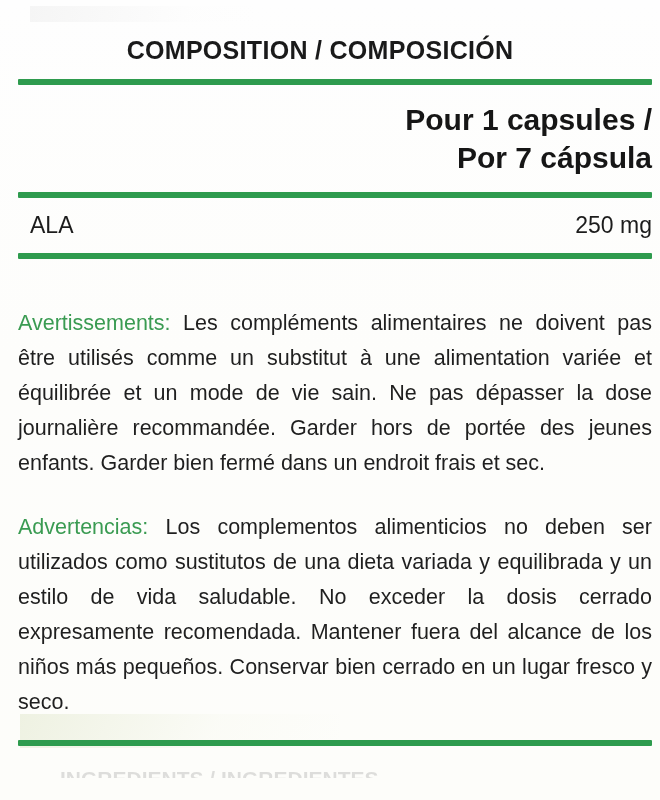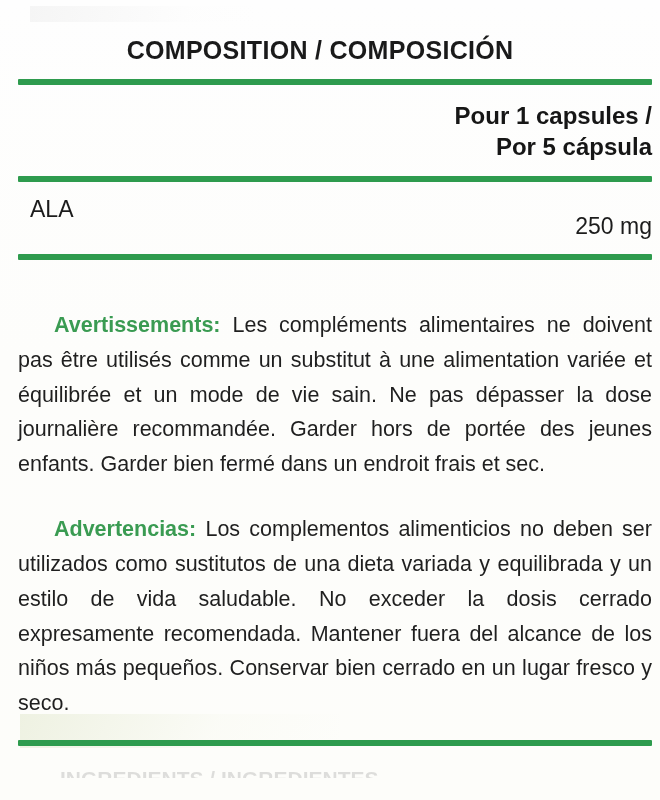--- a/index.html
+++ b/index.html
@@ -50,61 +50,59 @@
   .rule-2 { margin-top: 0; }
   .rule-3 { margin-top: 0; }
   .rule-bottom { margin-top: 0; }
 
   
   .serving-header {
     padding: 16px 8px 14px 18px;
     text-align: right;
   }
   .serving-line {
-    font-size: 24px;
+    font-size: 30px;
     font-weight: bold;
     line-height: 1.28;
     color: #161616;
     white-space: nowrap;
   }
 
   
   .ingredient-row {
     display: flex;
     justify-content: space-between;
     padding: 14px 8px 14px 30px;
   }
   .ingredient-name {
     font-size: 23px;
     color: #1c1c1c;
   }
   .ingredient-amount {
     font-size: 23px;
     color: #1c1c1c;
-    margin-top: 17px;
   }
 
   
   .warnings {
     padding: 26px 8px 0 18px;
   }
   .warning-block {
     font-size: 21.5px;
     line-height: 1.62;
     text-align: justify;
     text-justify: inter-word;
     color: #1f1f1f;
   }
   .warning-block + .warning-block {
     margin-top: 30px;
   }
   .warning-lead {
-    font-weight: bold;
+    font-weight: normal;
     color: #3a9b52;
-    margin-left: 36px;
   }
   .warning-body {
     font-weight: normal;
     margin-top: 12px;
   }
 
   
   .bottom-strip {
     position: absolute;
     left: 0;
@@ -159,21 +157,21 @@
   <div class="top-smudge"></div>
 
   <div class="title-block">
     <div class="title-text">COMPOSITION / COMPOSICIÓN</div>
   </div>
 
   <div class="rule rule-1"></div>
 
   <div class="serving-header">
     <div class="serving-line">Pour 1 capsules /</div>
-    <div class="serving-line">Por 5 cápsula</div>
+    <div class="serving-line">Por 7 cápsula</div>
   </div>
 
   <div class="rule rule-2"></div>
 
   <div class="ingredient-row">
     <span class="ingredient-name">ALA</span>
     <span class="ingredient-amount">250 mg</span>
   </div>
 
   <div class="rule rule-3"></div>

